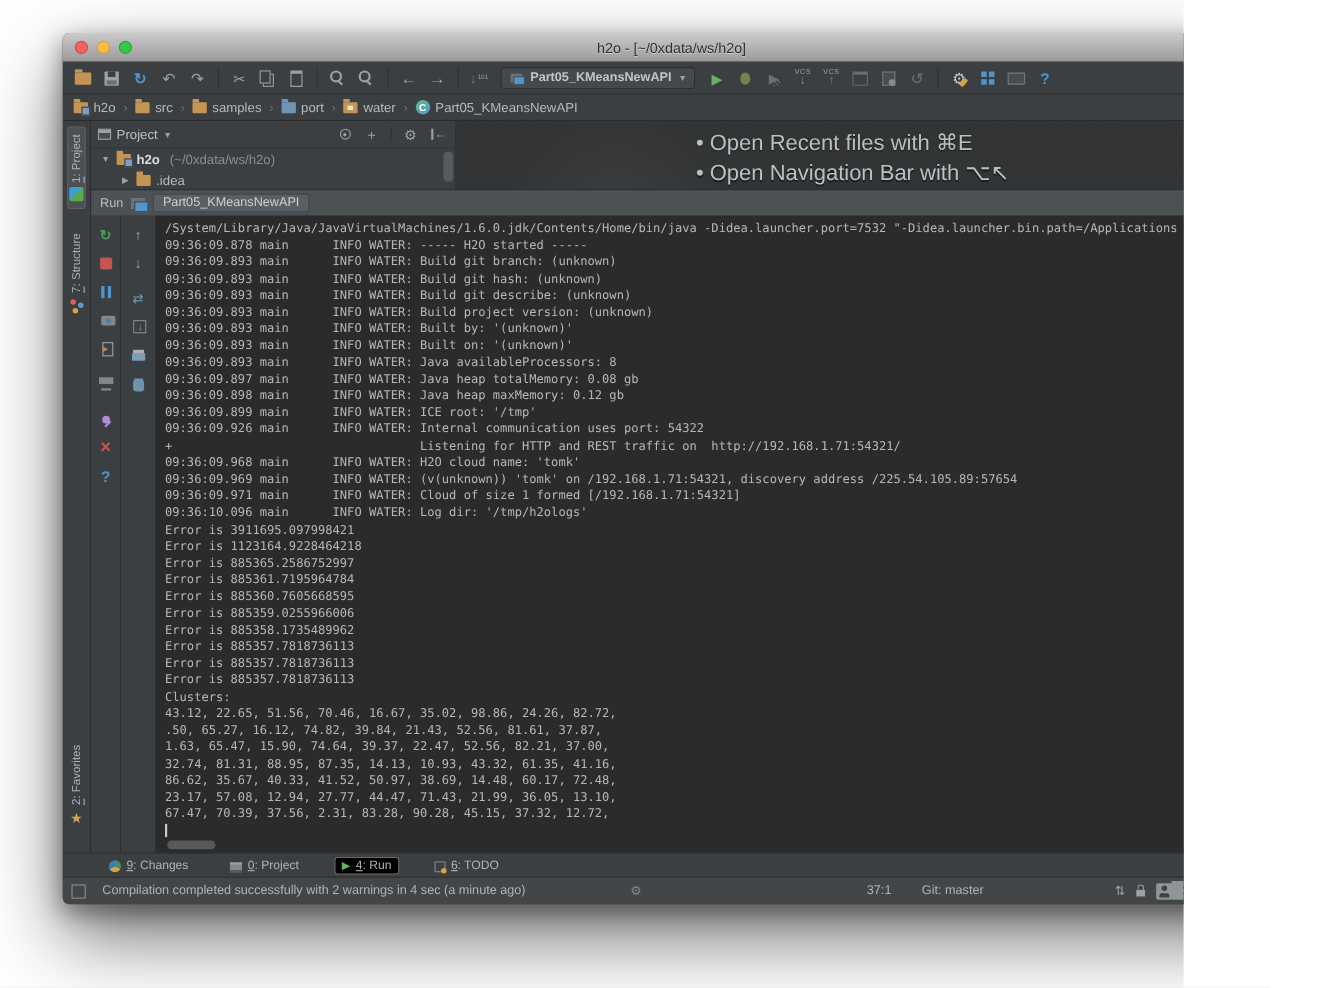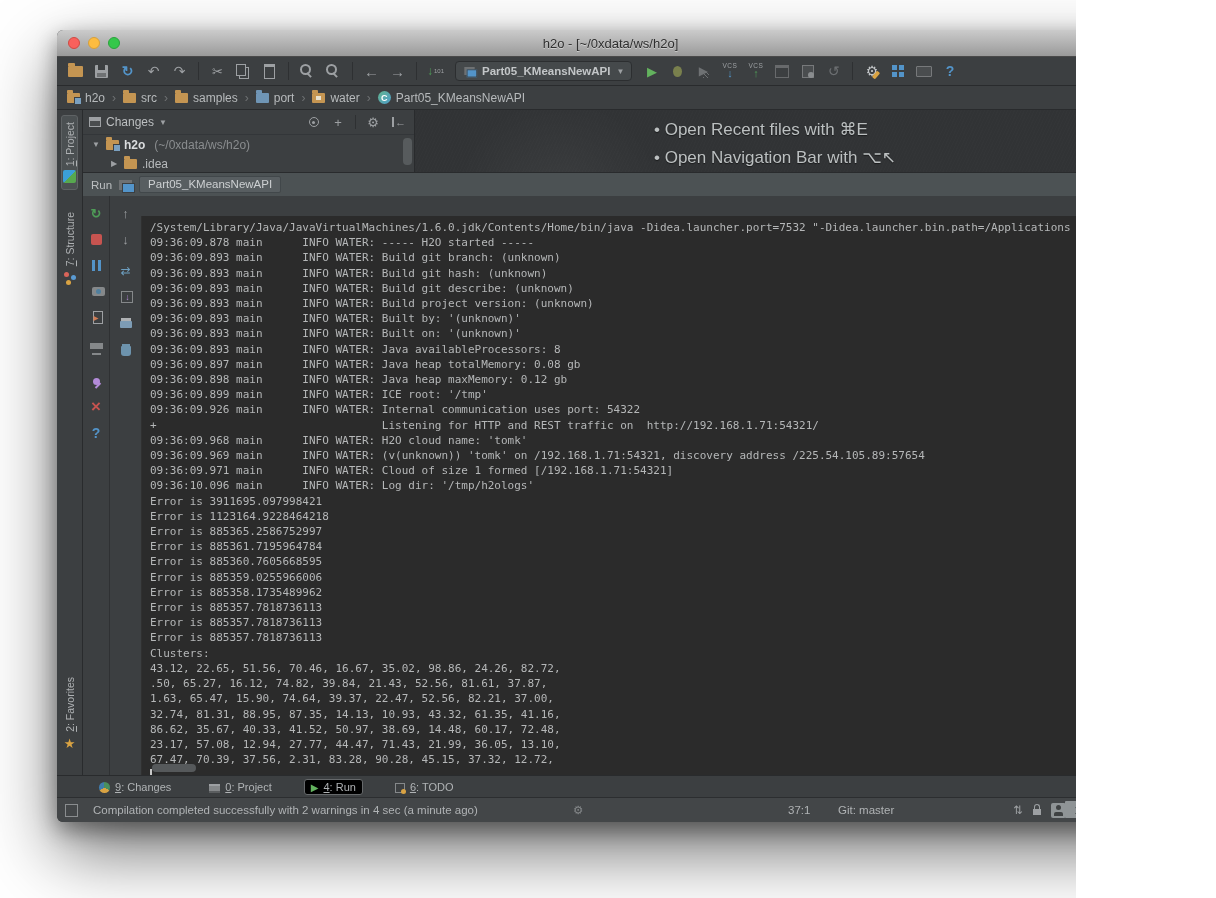--- a/index.html
+++ b/index.html
@@ -148,21 +148,21 @@
 
   
   .editor-area { flex:1; min-width:0; position:relative;
     background:
       radial-gradient(circle 150px at 20% 150%, rgba(255,255,255,.05), rgba(255,255,255,0) 70%),
       repeating-linear-gradient(115deg, rgba(255,255,255,.012) 0 1px, rgba(0,0,0,0) 1px 3px),
       #313335;
   }
   .tips { position:absolute; left:0; right:0; top:6px; display:flex; flex-direction:column; align-items:center; }
   .tips-inner { display:flex; flex-direction:column; align-items:flex-start; }
-  .tip { color:#bcc0c1; font-size:17px; line-height:28px; text-shadow:0 1px 1px rgba(0,0,0,.5); }
+  .tip { color:#bcc0c1; font-size:20px; line-height:28px; text-shadow:0 1px 1px rgba(0,0,0,.5); }
 
   
   .run-panel { flex:1; display:flex; flex-direction:column; min-height:0; border-top:1px solid #292b2d; }
   .run-header { height:23px; background:#4c5254; display:flex; align-items:center; padding:0 8px; gap:7px; }
   .run-label { color:#bcbfc1; font-size:11.5px; }
   .ric { width:13px; height:10px; background:#6e7173; position:relative; }
   .ric::after { content:""; position:absolute; left:3px; top:3px; width:11px; height:8px; background:#5394c9; border:1px solid #3c3f41; }
   .run-tab { color:#cdd0d2; font-size:11.5px; background:#585e61; border:1px solid #41474a; border-radius:2px; padding:1px 8px 2px; }
   .rh-right { margin-left:auto; display:flex; align-items:center; gap:12px; }
   .g-dock { flex-direction:column; gap:1px; }
@@ -185,21 +185,21 @@
   .g-pin::before { content:""; width:7px; height:7px; border-radius:50%; background:#b38bd9; }
   .g-pin::after  { content:""; width:2px; height:7px; background:#b38bd9; transform:rotate(45deg); margin:8px 0 0 -3px; }
   .g-scrollend::before { content:""; width:10px; height:10px; border:1px solid #85888a; }
   .g-scrollend::after  { content:"↓"; color:#b38bd9; font-size:9px; margin-left:-8px; }
   .g-print::before { content:""; width:12px; height:7px; background:#7d9cb5; border-radius:1px;
     box-shadow:0 -4px 0 -1px #aeb1b3; margin-top:3px; }
   .g-trash::before { content:""; width:10px; height:10px; background:#6d93ad; border-radius:1px 1px 3px 3px;
     box-shadow:0 -3px 0 -1px #6d93ad; margin-top:3px; }
 
   .console { flex:1; min-width:0; background:#2b2b2b; position:relative; overflow:hidden;
-    padding:4px 0 0 8px; border-left:1px solid #303030;margin-top:20px; }
+    padding:4px 0 0 8px; border-left:1px solid #303030; }
   .console-lines { font-family:"DejaVu Sans Mono", monospace; font-size:11px; line-height:15.2px;
     color:#b5b7b8; white-space:pre; }
   .caret { width:2px; height:12px; background:#c8c8c8; margin-top:2px; }
   .hscroll { position:absolute; left:10px; bottom:3px; width:44px; height:8px; background:#56595b; border-radius:4px; }
 
   
   .bottombar { height:22px; background:#3c3f41; border-top:1px solid #292b2d;
     display:flex; align-items:center; padding:0 12px 0 36px; gap:26px; font-size:11px; color:#b0b3b5; }
   .btab { display:flex; align-items:flex-end; gap:5px; padding:1px 6px; border-radius:3px; }
   .btab u { text-decoration:underline; }
@@ -348,21 +348,21 @@
           <span class="star-ic"></span>
         </div>
       </div>
 
       <div class="center">
         <div class="top-row">
 
           <div class="project-panel">
             <div class="pp-header">
               <span class="pp-tabs-ic"></span>
-              <span class="pp-title">Changes</span>
+              <span class="pp-title">Project</span>
               <span class="dd-arrow">▼</span>
               <span class="pp-right">
                 <span class="pbtn g-locate"></span>
                 <span class="pbtn g-collapse"></span>
                 <span class="psep"></span>
                 <span class="pbtn g-gearsm"></span>
                 <span class="pbtn g-hide"></span>
               </span>
             </div>
             <div class="tree-row">

